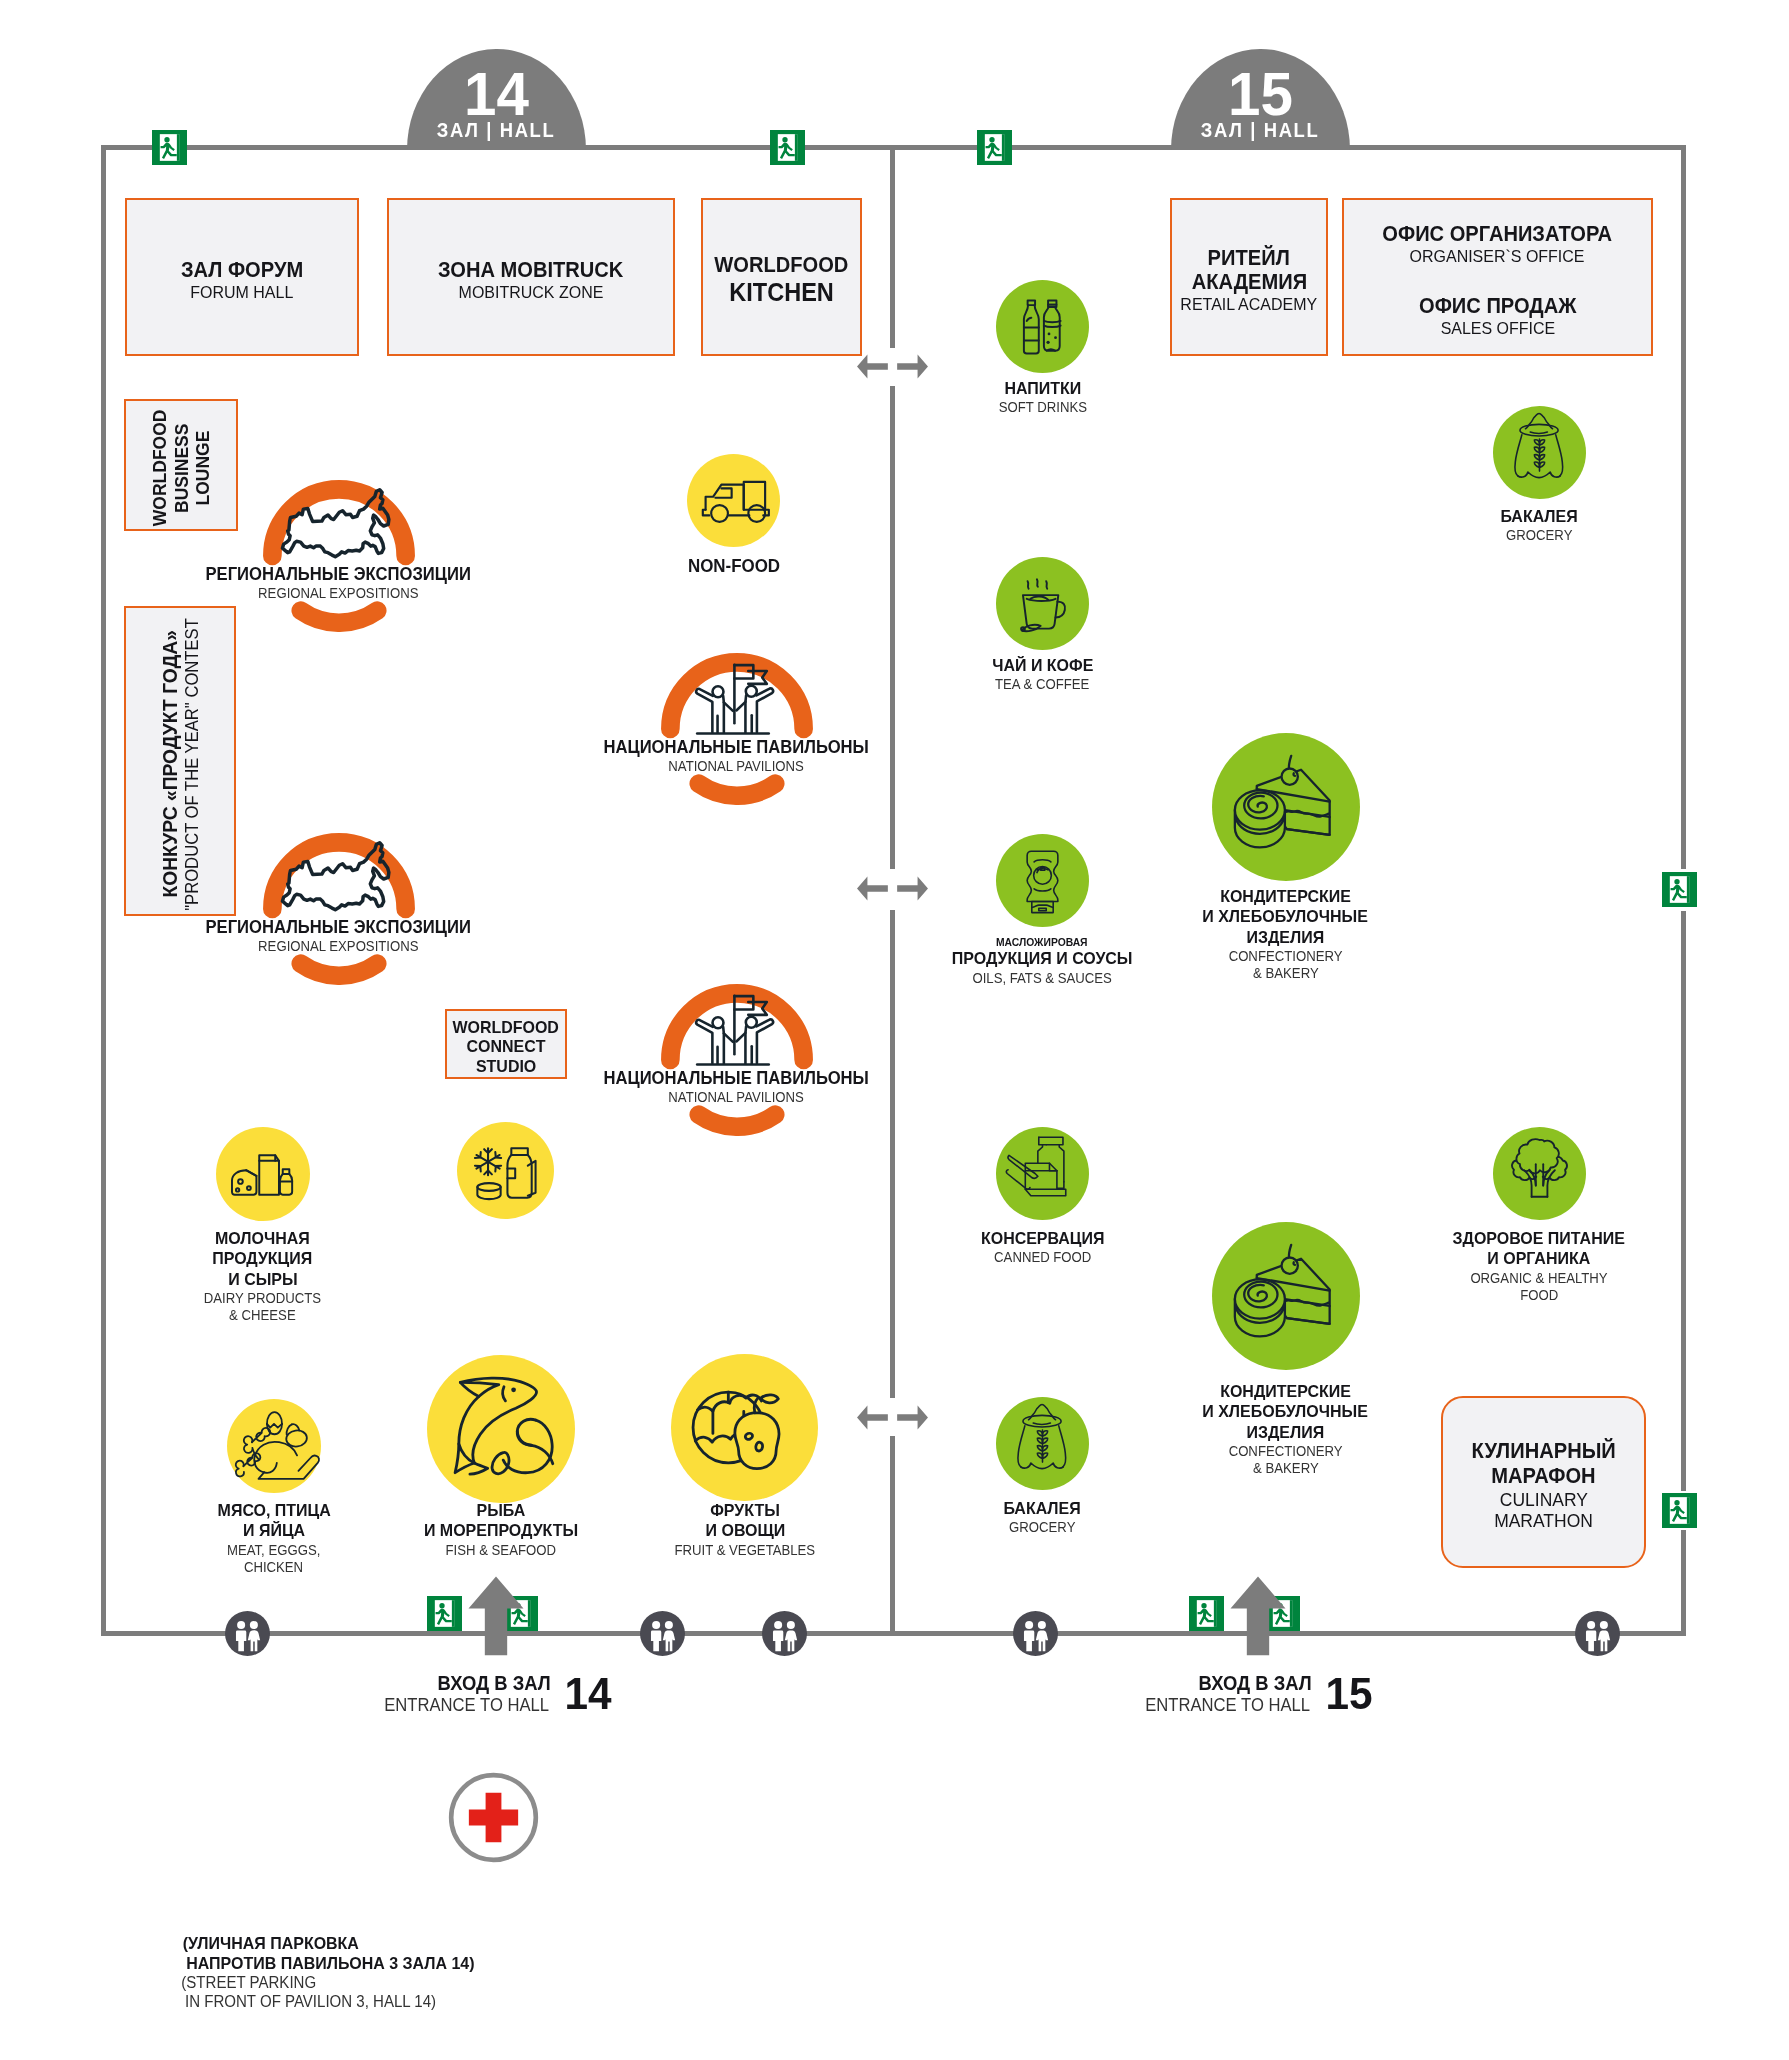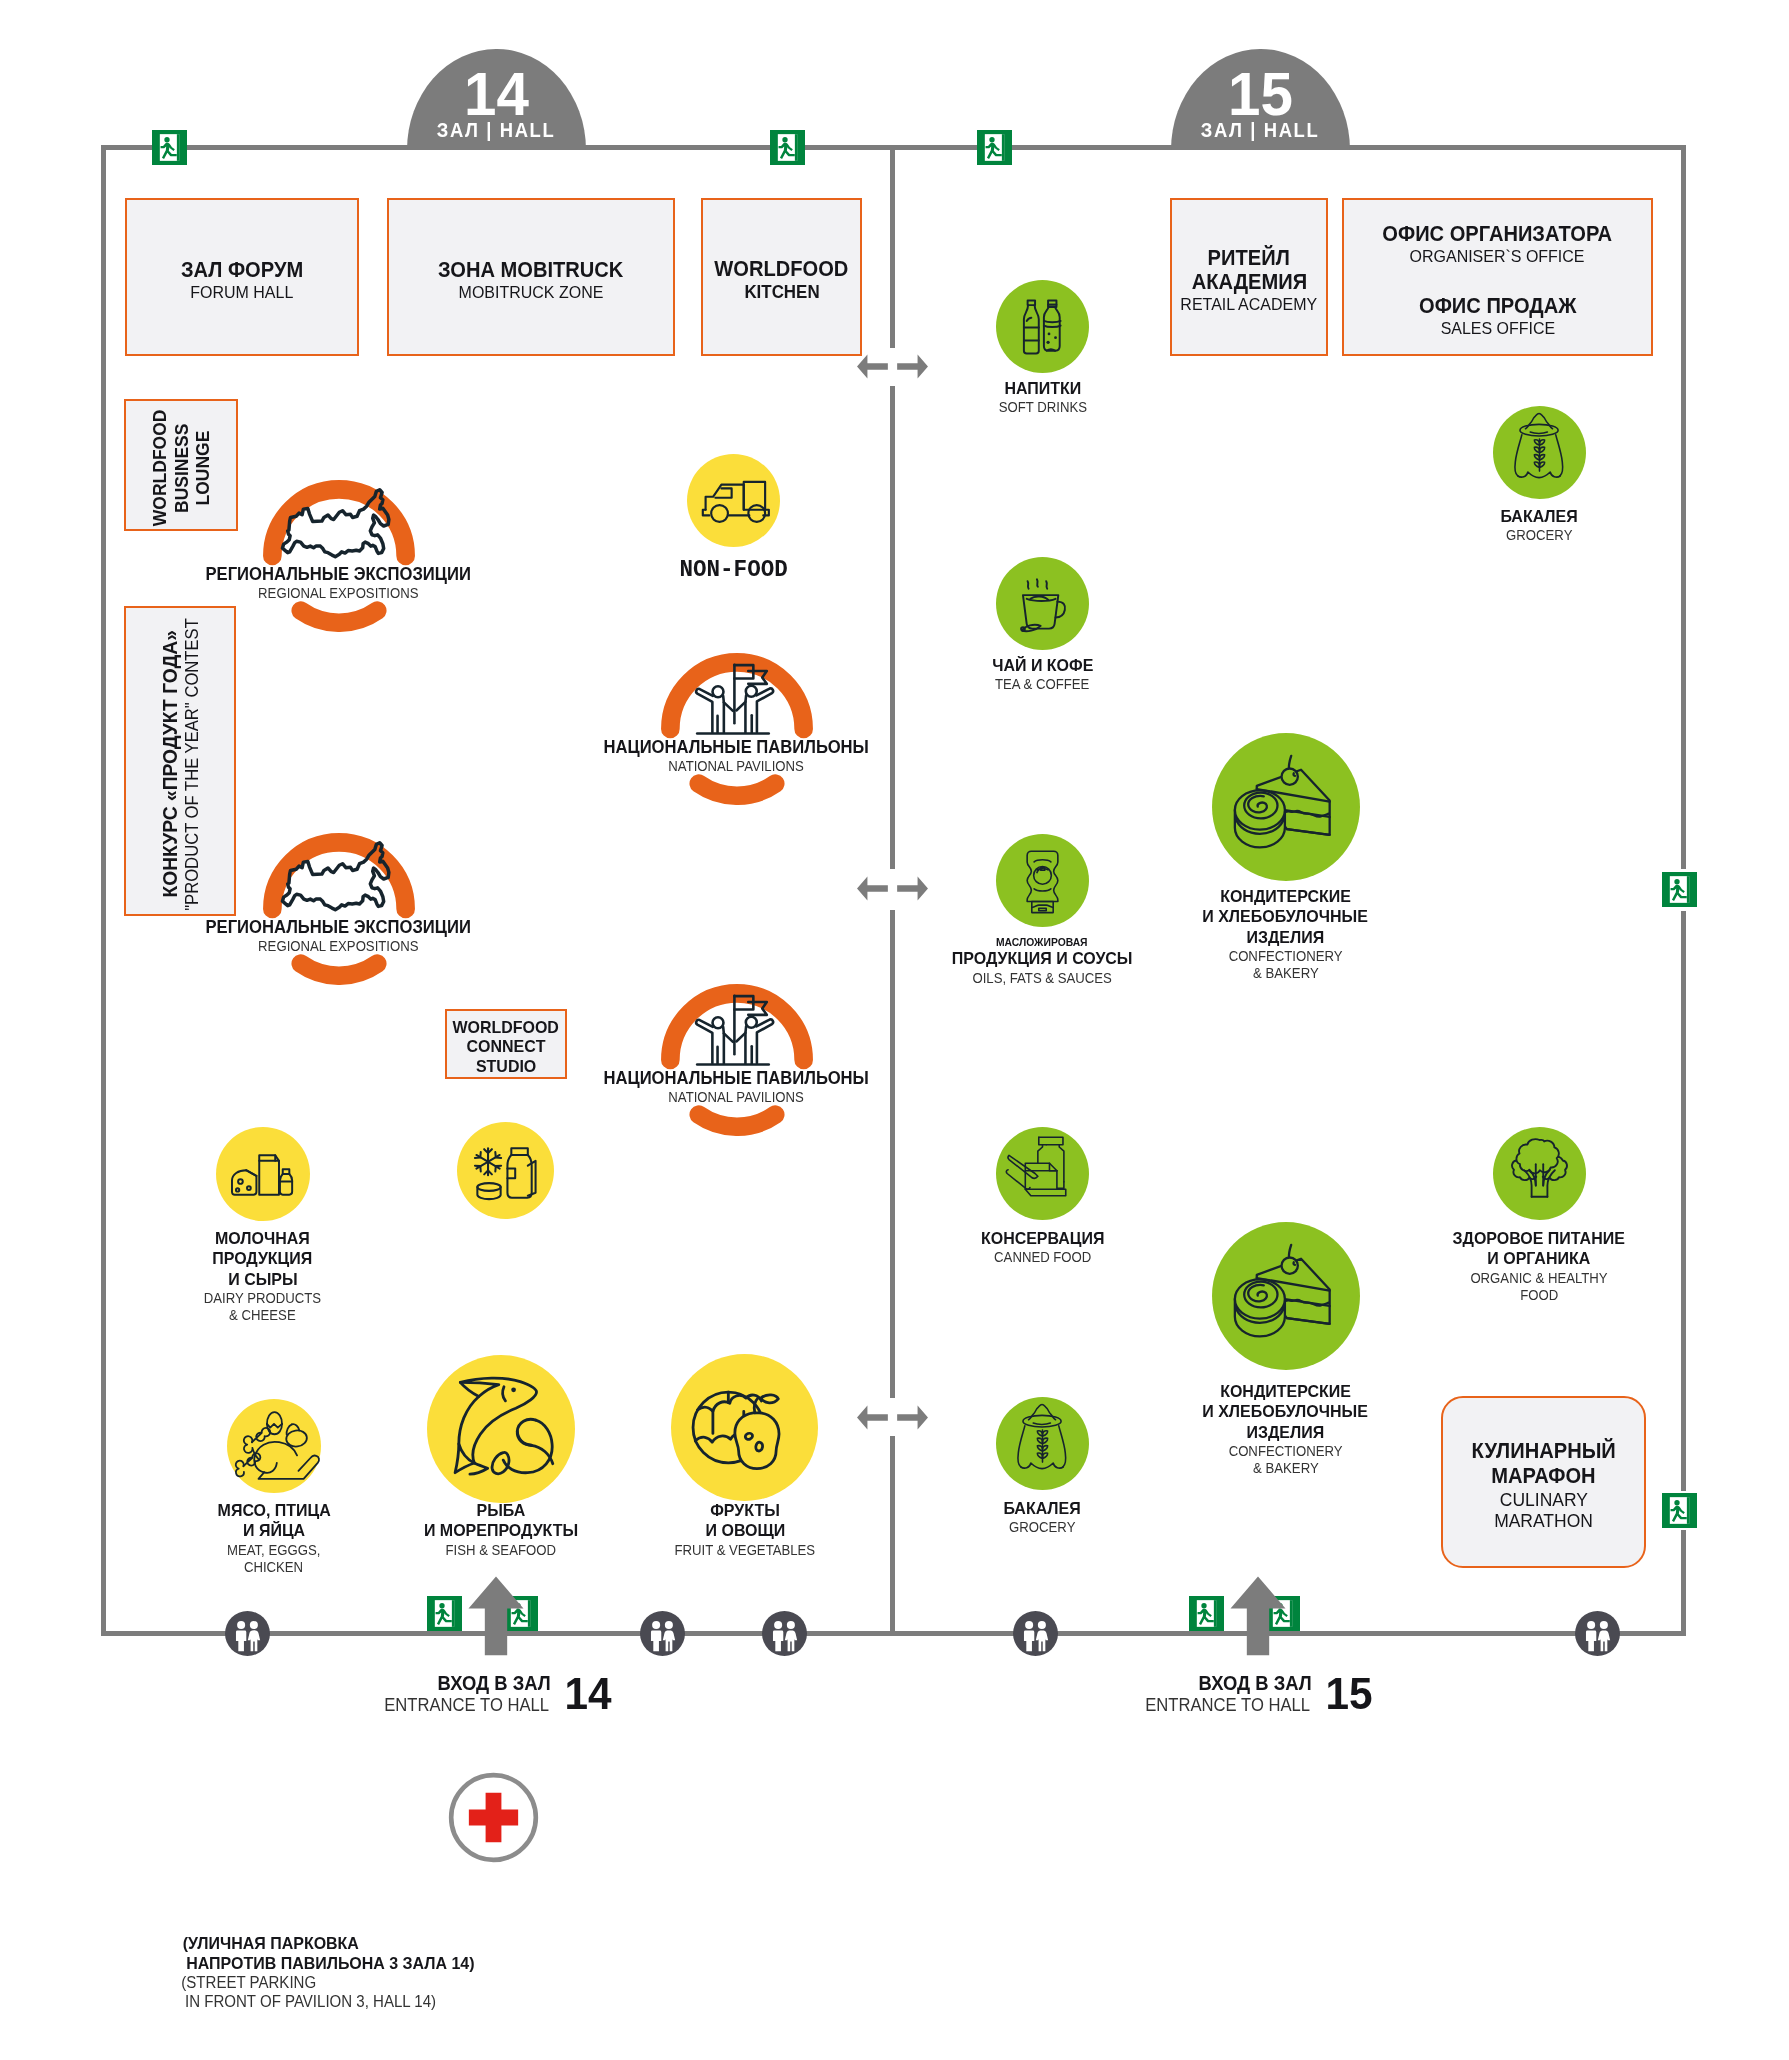--- a/index.html
+++ b/index.html
@@ -53,21 +53,21 @@
 <div class="room" style="left:387px;top:198px;width:288px;height:158px;">
       <div class="ru" style="font-size:21.4px;"><span class="cond">ЗОНА MOBITRUCK</span></div>
       <div class="en" style="font-size:17px;"><span class="cond">MOBITRUCK ZONE</span></div>
     </div>
 <div class="room" style="left:125px;top:198px;width:234px;height:158px;">
       <div class="ru" style="font-size:21.4px;"><span class="cond">ЗАЛ ФОРУМ</span></div>
       <div class="en" style="font-size:17px;"><span class="cond">FORUM HALL</span></div>
     </div>
 <div class="room" style="left:701px;top:198px;width:161px;height:158px;">
       <div class="ru" style="font-size:21.4px;"><span class="cond">WORLDFOOD</span></div>
-      <div class="ru" style="font-size:18px;text-align:center;"><span class="cond">KITCHEN</span></div>
+      <div class="ru" style="font-size:25px;text-align:center;"><span class="cond">KITCHEN</span></div>
     </div>
 <div class="room" style="left:1342px;top:198px;width:311px;height:158px;">
       <div class="ru" style="font-size:21.4px;"><span class="cond">ОФИС ОРГАНИЗАТОРА</span></div>
       <div class="en" style="font-size:17px;"><span class="cond">ORGANISER`S OFFICE</span></div>
       <div style="height:28px"></div>
       <div class="ru" style="font-size:21.4px;"><span class="cond">ОФИС ПРОДАЖ</span></div>
       <div class="en" style="font-size:17px;"><span class="cond">SALES OFFICE</span></div>
     </div>
 <div class="room" style="left:1170px;top:198px;width:158px;height:158px;">
       <div class="ru" style="font-size:21.4px;"><span class="cond">РИТЕЙЛ</span></div>
@@ -186,21 +186,21 @@
           <path d="M40 16 h22 v20 H27"></path>
           <path d="M6 62 H0 v12 h14"></path>
           <path d="M134 62 h8 v12 h-12"></path>
           <path d="M56 74 h44"></path>
           <circle cx="36" cy="70" r="18"></circle>
           <circle cx="116" cy="70" r="18"></circle>
         </g>
       </svg>
     </div>
 <div class="sector" style="left:631px;top:556px;width:205px;">
-      <div class="ru" style="font-size:24px;font-family:Liberation Mono, monospace;"><span class="cond">NON-FOOD</span></div>
+      <div class="ru" style="font-size:18px;"><span class="cond">NON-FOOD</span></div>
     </div>
 <div style="position:absolute;left:216px;top:1127px;">
       <svg width="94" height="94" viewBox="0 0 200 200">
         <circle cx="100" cy="100" r="100" fill="#FBDE3A"></circle>
         <g transform="translate(30,58)" fill="none" stroke="#16242D" stroke-linejoin="round" stroke-linecap="round" stroke-width="4.2">
           <path d="M62 2 h34 l8 12 v72 H62 z"></path>
           <path d="M62 14 h42"></path>
           <path d="M96 2 v12"></path>
           <path d="M112 32 h14 v10 h-14 z"></path>
           <path d="M112 42 c-4 4 -6 8 -6 14 v24 c0 4 2 6 6 6 h14 c4 0 6 -2 6 -6 V56 c0 -6 -2 -10 -6 -14"></path>

